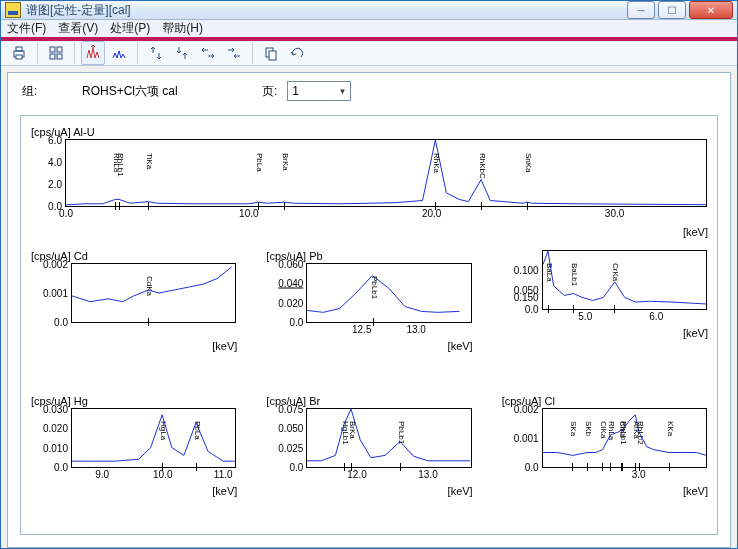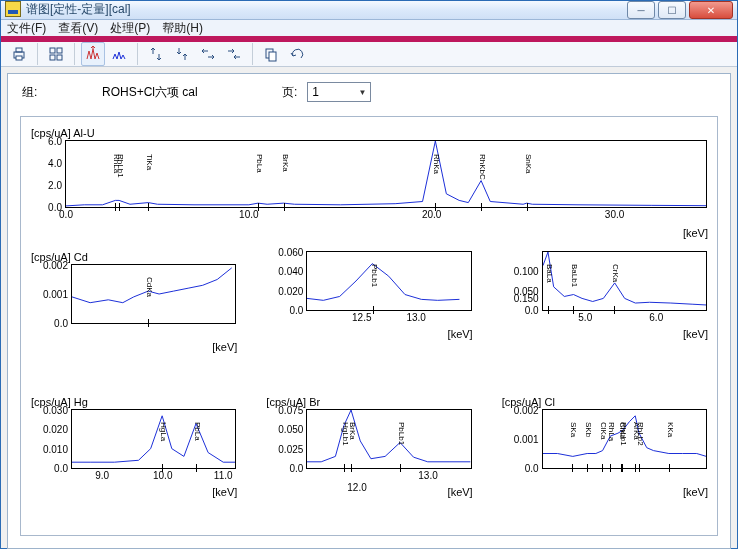--- a/index.html
+++ b/index.html
@@ -1,44 +1,44 @@
 <!DOCTYPE html>
 <html><head>
 <meta charset="utf-8">
 <style>
 * { box-sizing: border-box; margin: 0; padding: 0; }
 body { font-family: "Microsoft YaHei", "SimSun", Tahoma, sans-serif; font-size: 12px; background: #d4dce6; overflow: hidden; }
 .window { width: 738px; height: 549px; background: #f0f0f0; border: 1px solid #2a6bb5; display: flex; flex-direction: column; }
 
 
-.titlebar { height: 28px; background: linear-gradient(#f4f9ff,#dbe9fb,#cfe0f6); display: flex; align-items: flex-start; padding: 0 4px; border-bottom: 1px solid #9cb7d8; }
+.titlebar { height: 28px; background: linear-gradient(#f4f9ff,#dbe9fb,#cfe0f6); display: flex; align-items: center; padding: 0 4px; border-bottom: 1px solid #9cb7d8; }
 .titlebar .appicon { width: 16px; height: 16px; background: #f7d948; border: 1px solid #7a6b1c; margin-right: 5px; position: relative; }
 .titlebar .appicon:after { content: ""; position: absolute; left: 2px; top: 8px; width: 10px; height: 4px; background: #2259b4; }
 .titlebar .title { flex: 1; color: #274869; font-size: 12px; }
 .winbtns { display: flex; gap: 3px; }
 .winbtn { width: 28px; height: 18px; border: 1px solid #6e88a8; border-radius: 3px; background: linear-gradient(#f7fbff,#dfe9f6); display: flex; align-items: center; justify-content: center; font-size: 10px; color: #3b5574; }
 .winbtn.close { background: linear-gradient(#f29a8f,#d84d3d); color: #fff; border-color: #a43326; width: 44px; }
 
 
-.menubar { height: 22px; background: #eef3fb; display: flex; align-items: center; padding: 0 6px; gap: 12px; border-bottom: 6px solid #be185d; }
+.menubar { height: 22px; background: #eef3fb; display: flex; align-items: center; padding: 0 6px; gap: 12px; border-bottom: 4px solid #be185d; }
 .menuitem { color: #222; cursor: default; }
 
 
 .toolbar { height: 32px; background: #f4f7fc; border-bottom: 1px solid #c0cbd9; display: flex; align-items: center; padding: 0 6px; gap: 2px; }
 .sep { width: 1px; height: 22px; background: #c4ced9; margin: 0 4px; }
 .tbtn { width: 24px; height: 24px; border: 1px solid transparent; display: flex; align-items: center; justify-content: center; color: #2a4e80; border-radius: 2px; }
 .tbtn.active, .tbtn:hover { border-color: #a9c2e3; background: #e8f1fc; }
 .tbtn svg { width: 16px; height: 16px; }
 
 
 .panel { flex: 1; margin: 6px; background: #fff; border: 1px solid #9db3cb; display: flex; flex-direction: column; }
 .header { padding: 8px 14px 4px; }
 .hrow { display: flex; align-items: center; margin-bottom: 4px; }
 .lbl { width: 60px; color: #000; }
-.val { width: 180px; margin-left: 20px; }
+.val { width: 180px; }
 .pagesel { display: flex; align-items: center; gap: 10px; }
 .combo { width: 64px; height: 20px; border: 1px solid #7a8aa0; background: #fff; display: flex; align-items: center; padding: 0 4px; justify-content: space-between; font-size: 12px; }
 .combo .arrow { font-size: 8px; color: #333; }
 
 .chartsarea { flex: 1; border: 1px solid #a8b8cc; margin: 6px 12px 12px; padding: 10px 10px 4px; overflow: hidden; position: relative; }
 
 .bigchart { width: 100%; height: 118px; position: relative; margin-bottom: 6px; }
 .chartlbl { font-size: 11px; color: #000; margin-bottom: 1px; }
 .plot { border: 1px solid #000; position: relative; background: #fff; }
 .bigchart .plot { height: 68px; margin-left: 34px; }
@@ -199,25 +199,26 @@
                 <span style="top: 0%;">0.002</span>
               </div>
               <div class="xunit">[keV]</div>
               <svg viewBox="0 0 100 100" preserveAspectRatio="none" class="curve">
                 <path d="M0.00 55.00 L11.11 65.00 L22.22 60.00 L31.11 65.00 L37.78 55.00 L46.67 45.00 L53.33 50.00 L62.22 45.00 L71.11 40.00 L80.00 35.00 L88.89 25.00 L97.78 5.00 " vector-effect="non-scaling-stroke"></path>
               </svg>
               <div class="peak" style="left: 46.6667%; height: 80%;">CdKa</div>
             </div>
           </div>
         <div class="smallchart" id="chart2">
+            <div class="chartlbl">[cps/uA] Pb</div>
             <div class="plot">
               <div class="yticks">
                 <span style="top: 100%;">0.0</span>
                 <span style="top: 66.6667%;">0.020</span>
-                <span style="top: 33.3333%;">0.040</span>
+                <span style="top: 33.3333%; text-decoration: underline;">0.040</span>
                 <span style="top: 0%;">0.060</span>
               </div>
               <div class="xticks">
                 <span style="left: 33.3333%;">12.5</span>
                 <span style="left: 66.6667%;">13.0</span>
               </div>
               <div class="xunit">[keV]</div>
               <svg viewBox="0 0 100 100" preserveAspectRatio="none" class="curve">
                 <path d="M0.00 80.00 L10.00 83.33 L20.00 76.67 L30.00 50.00 L40.00 20.00 L50.00 41.67 L60.00 73.33 L70.00 81.67 L80.00 83.33 L93.33 81.67 " vector-effect="non-scaling-stroke"></path>
               </svg>
@@ -270,39 +271,42 @@
         <div class="smallchart" id="chart5">
             <div class="chartlbl">[cps/uA] Br</div>
             <div class="plot">
               <div class="yticks">
                 <span style="top: 100%;">0.0</span>
                 <span style="top: 66.6667%;">0.025</span>
                 <span style="top: 33.3333%;">0.050</span>
                 <span style="top: 0%;">0.075</span>
               </div>
               <div class="xticks">
-                <span style="left: 30.4348%; margin-top: 12px;">12.0</span>
+                <span style="left: 30.4348%;">12.0</span>
                 <span style="left: 73.913%;">13.0</span>
               </div>
               <div class="xunit">[keV]</div>
               <svg viewBox="0 0 100 100" preserveAspectRatio="none" class="curve">
                 <path d="M0.00 89.33 L8.70 89.33 L17.39 80.00 L22.61 26.67 L26.96 0.00 L32.61 53.33 L39.13 84.00 L47.83 80.00 L56.96 56.00 L65.22 81.33 L73.91 89.33 L86.96 89.33 L100.00 89.33 " vector-effect="non-scaling-stroke"></path>
               </svg>
               <div class="peak" style="left: 26.9565%; height: 80%;">BrKa</div>
               <div class="peak" style="left: 22.6087%; height: 80%;">HgLb1</div>
               <div class="peak" style="left: 56.9565%; height: 80%;">PbLb1</div>
             </div>
           </div>
         <div class="smallchart" id="chart6">
             <div class="chartlbl">[cps/uA] Cl</div>
             <div class="plot">
               <div class="yticks">
                 <span style="top: 100%;">0.0</span>
                 <span style="top: 50%;">0.001</span>
                 <span style="top: 0%;">0.002</span>
+              </div>
+              <div class="xticks">
+                <span style="left: 58.8235%;">3.0</span>
               </div>
               <div class="xunit">[keV]</div>
               <svg viewBox="0 0 100 100" preserveAspectRatio="none" class="curve">
                 <path d="M0.00 75.00 L8.82 75.00 L18.24 80.00 L27.06 75.00 L32.35 75.00 L36.47 70.00 L41.18 45.00 L45.88 40.00 L48.82 35.00 L52.94 20.00 L56.47 10.00 L58.82 40.00 L63.53 65.00 L67.65 70.00 L77.06 75.00 L85.29 75.00 L94.12 75.00 L100.00 80.00 " vector-effect="non-scaling-stroke"></path>
               </svg>
               <div class="peak" style="left: 18.2353%; height: 80%;"> SKa</div>
               <div class="peak" style="left: 27.0588%; height: 80%;"> SKb</div>
               <div class="peak" style="left: 36.4706%; height: 80%;">ClKa</div>
               <div class="peak" style="left: 41.1765%; height: 80%;">RhLa</div>
               <div class="peak" style="left: 48.2353%; height: 80%;">ClKb</div>

